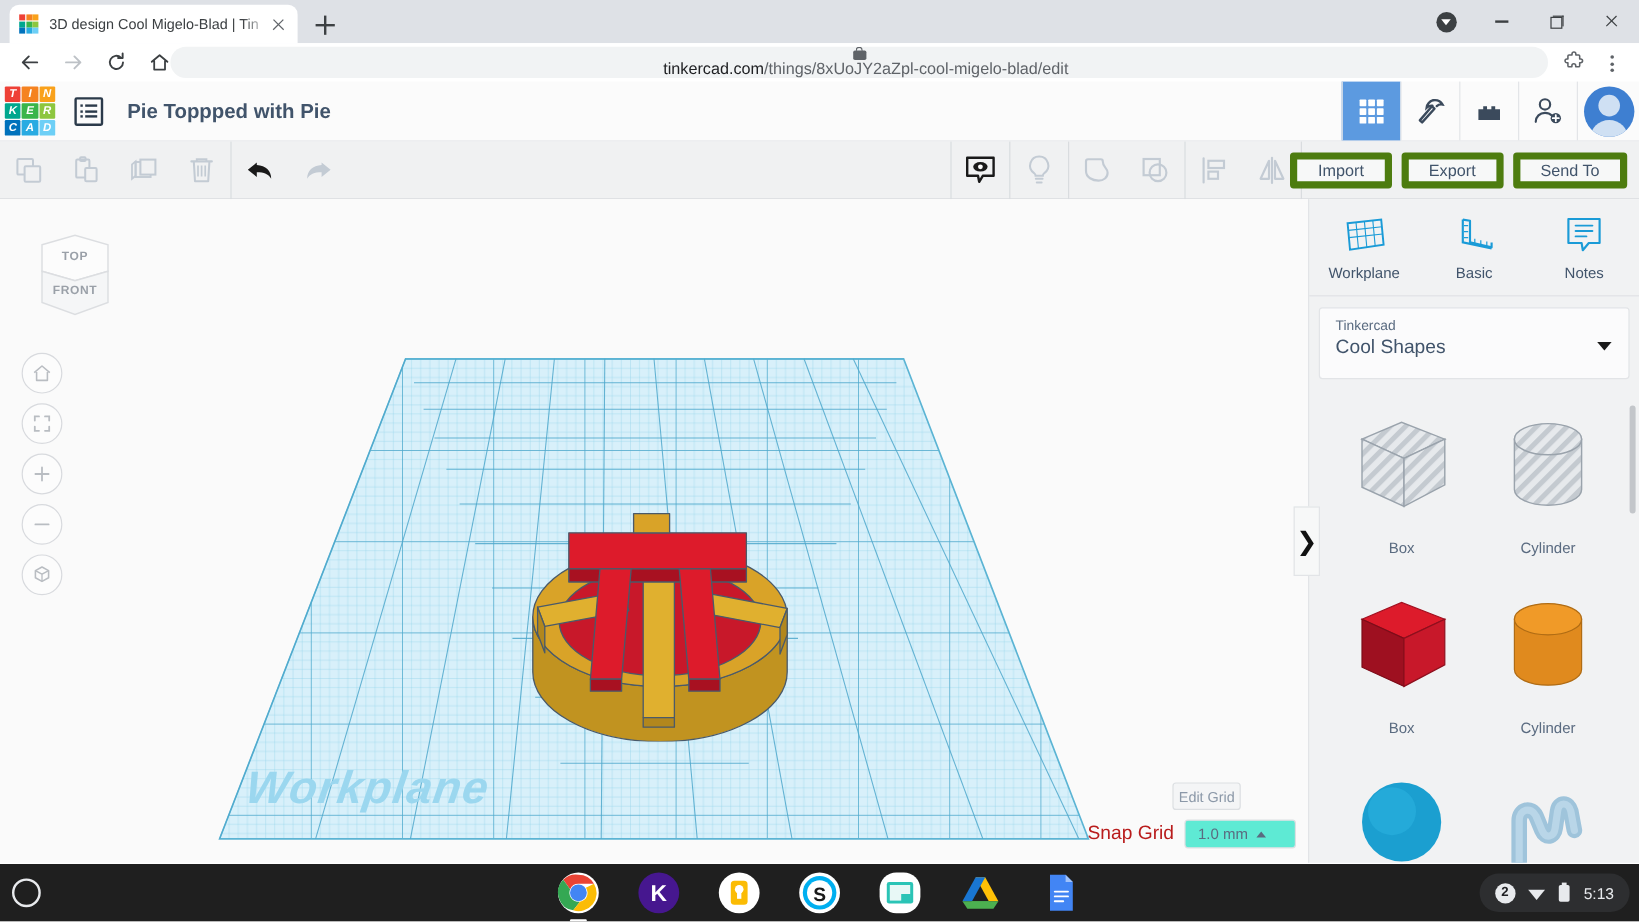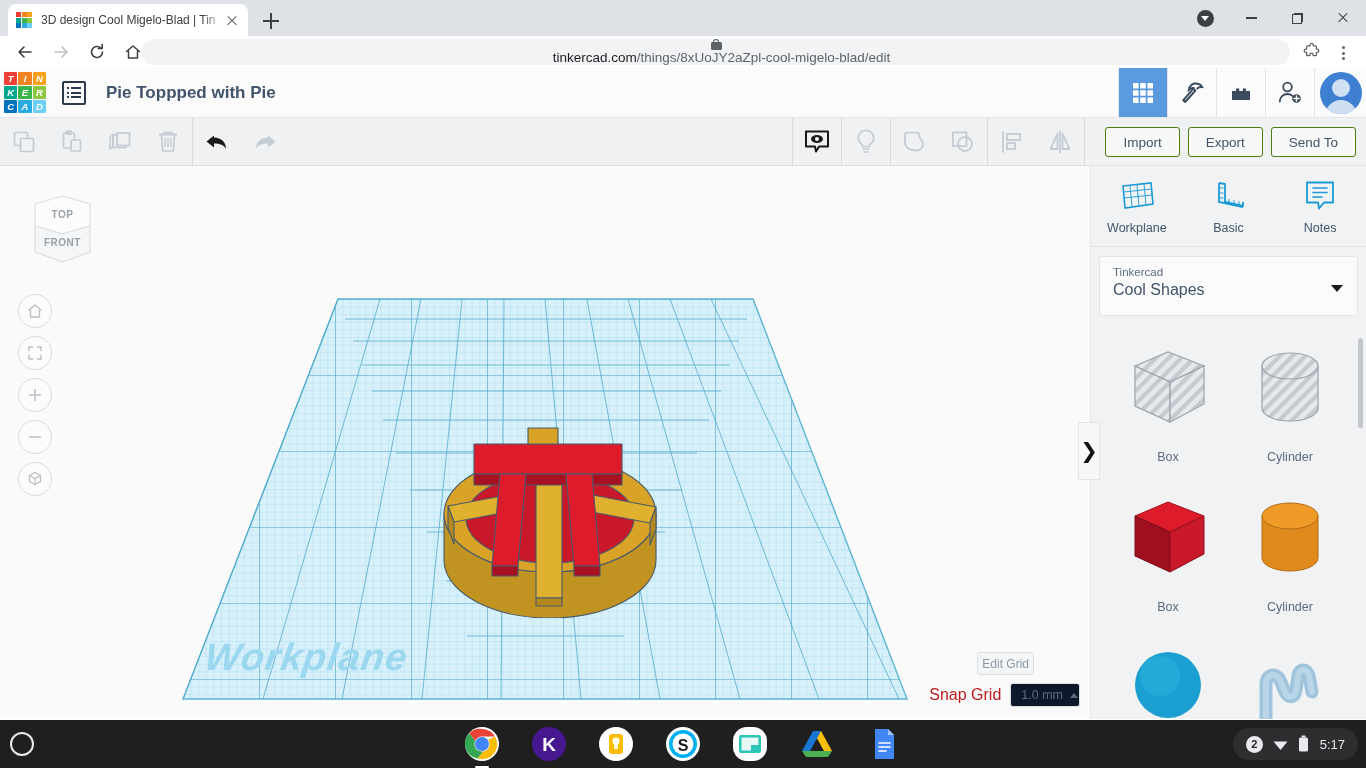--- a/index.html
+++ b/index.html
@@ -168,21 +168,21 @@
     background: #f0f1f2; border-bottom: 1px solid #dfe1e4;
   }
   .tb-group { position: absolute; top: 0; height: 48px; display: flex; align-items: center; }
   .tb-btn {
     width: 48px; height: 48px; display: flex; align-items: center; justify-content: center;
     cursor: pointer;
   }
   .tb-sep { width: 1px; height: 48px; background: #d9dcdf; }
   .act-btns { position: absolute; right: 10px; top: 9px; display: flex; gap: 8px; }
   .act-btn {
-    height: 30px; padding: 0 17px; border: 1px solid #4d7c0f; background: #f7f8f8;
+    height: 30px; padding: 0 17px; border: 6px solid #4d7c0f; background: #f7f8f8;
     border-radius: 3px; font-size: 13.5px; color: #41546b; cursor: pointer;
     display: flex; align-items: center; font-family: "Liberation Sans", sans-serif;
   }
 
   
   .canvas {
     position: absolute; top: 166px; left: 0; width: 1090px; height: 553px;
     background: #fafafa; overflow: hidden;
   }
   .viewcube {
@@ -209,21 +209,21 @@
   .edit-grid-btn {
     position: absolute; right: 56px; bottom: 44px; height: 23px; padding: 0 4px;
     border: 1px solid #dcdfe2; background: #f4f5f6; border-radius: 3px;
     font-size: 12px; color: #8b98a8; display: flex; align-items: center; cursor: pointer;
   }
   .snap-row {
     position: absolute; right: 10px; bottom: 12px; display: flex; align-items: center; gap: 9px;
   }
   .snap-lbl { font-size: 16px; color: #b91c1c; }
   .snap-val {
-    height: 24px; padding: 0 1px 0 10px; border: 1px solid #dcdfe2; background: #0f172a;
+    height: 24px; padding: 0 24px 0 10px; border: 1px solid #dcdfe2; background: #5eead4;
     border-radius: 3px; font-size: 12.5px; color: #5a6b80;
     display: flex; align-items: center; gap: 7px; cursor: pointer;
   }
   .caret-up { width:0;height:0;border-left:4px solid transparent;border-right:4px solid transparent;border-bottom:5px solid #5a6b80; }
 
   .panel-toggle {
     position: absolute; left: 1078px; top: 422px; width: 22px; height: 58px;
     background: #f7f8f8; border: 1px solid #e2e4e7;
     display: flex; align-items: center; justify-content: center;
     font-size: 21px; color: #111; cursor: pointer; z-index: 5;
@@ -854,17 +854,17 @@
 
     <div class="tray">
       <span class="tray-badge">2</span>
       <svg width="17" height="17" viewBox="0 0 17 17">
         <path d="M1.5 5.5L8.5 14 15.5 5.5z" fill="#e8eaed"></path>
       </svg>
       <svg width="11" height="18" viewBox="0 0 11 18">
         <rect x="3.5" y="0.5" width="4" height="2" fill="#e8eaed"></rect>
         <rect x="1" y="2.5" width="9" height="14" rx="1.5" fill="#e8eaed"></rect>
       </svg>
-      <span class="tray-time">5:17</span>
+      <span class="tray-time">5:13</span>
     </div>
   </div>
 
 </div>
 
 </body></html>

